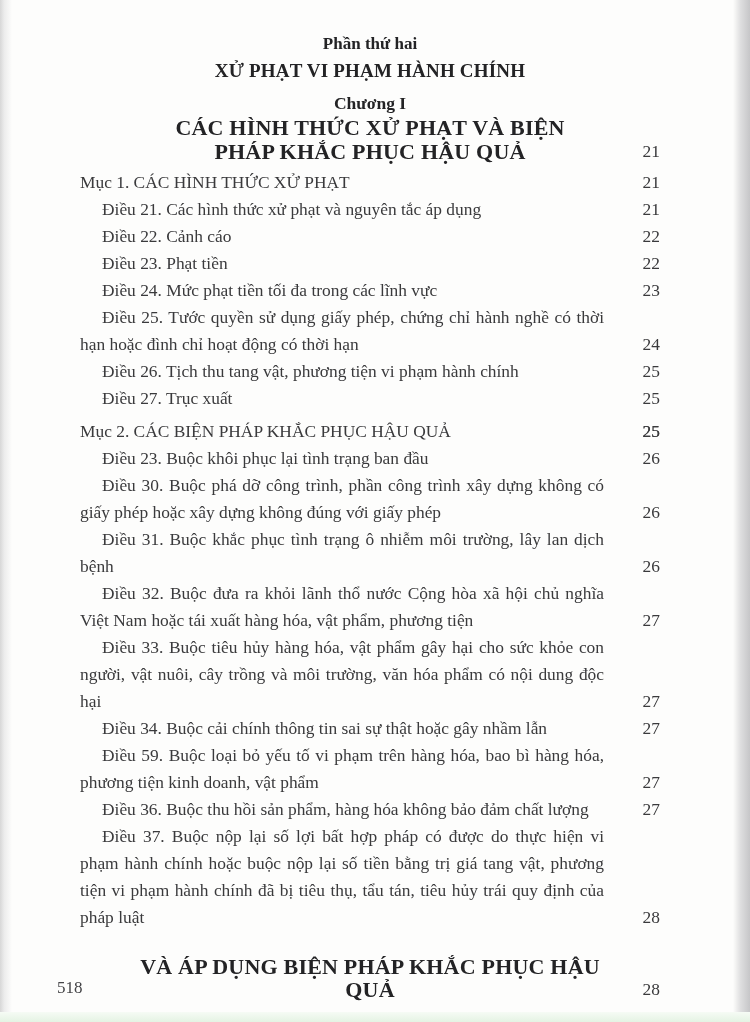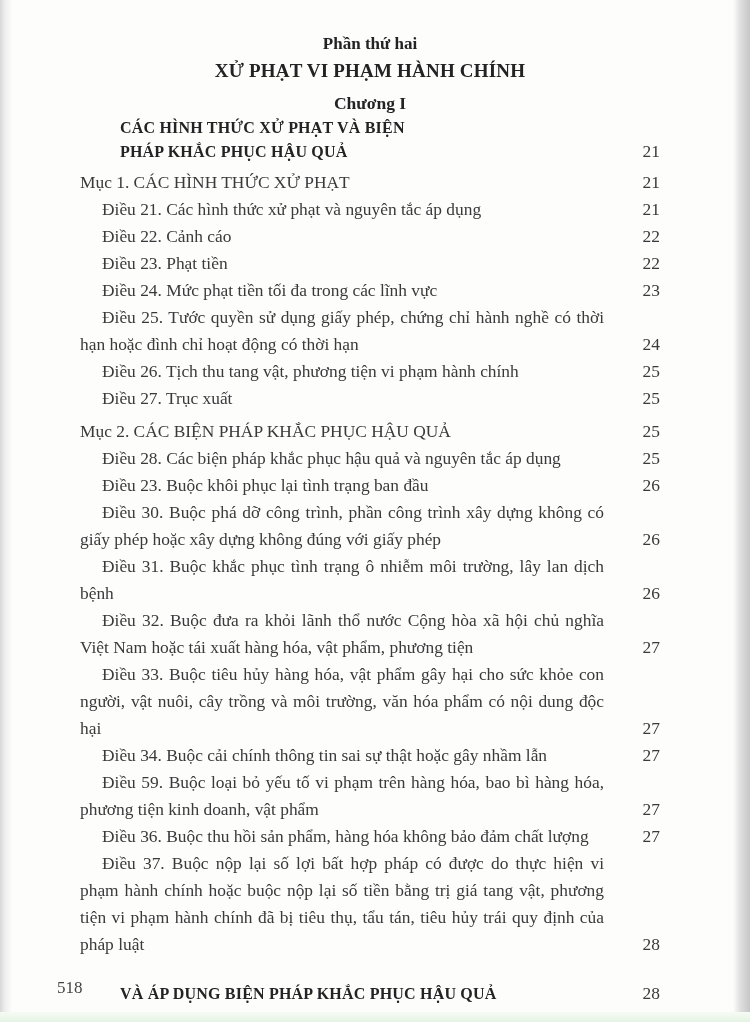--- a/index.html
+++ b/index.html
@@ -25,22 +25,22 @@
   .content{
     position:absolute;left:80px;right:90px;top:31px;
     font-size:17.4px;line-height:27px;
   }
   .centered{text-align:center;}
   .part-label{font-weight:bold;font-size:17px;line-height:26px;color:#232325;}
   .part-title{font-weight:bold;font-size:19px;line-height:27px;color:#232325;letter-spacing:.2px;text-align:center;}
   .chap-label{font-weight:bold;font-size:17.5px;line-height:26px;margin-top:6px;color:#232325;}
   .chap-heading{position:relative;}
   .chap-title{
-    font-weight:bold;font-size:16px;line-height:23.5px;color:#232325;
-    text-align:left;padding:0 40px;letter-spacing:.2px;
+    font-weight:bold;font-size:22px;line-height:23.5px;color:#232325;
+    text-align:center;padding:0 40px;letter-spacing:.2px;
   }
   .toc{margin-top:4px;}
   .row{position:relative;padding-right:56px;}
   .row .txt{display:inline;}
   .dieu{text-align:justify;text-indent:22px;}
   .muc{margin-top:6px;}
   .num{
     position:absolute;right:0;bottom:0;text-indent:0;
     font-size:17.4px;line-height:27px;color:#3a3a3c;white-space:nowrap;
   }
@@ -74,21 +74,21 @@
   <div class="toc">
     <div class="row muc"><span class="txt">Mục 1. CÁC HÌNH THỨC XỬ PHẠT</span><span class="num">21</span></div>
     <div class="row dieu"><span class="txt">Điều 21. Các hình thức xử phạt và nguyên tắc áp dụng</span><span class="num">21</span></div>
     <div class="row dieu"><span class="txt">Điều 22. Cảnh cáo</span><span class="num">22</span></div>
     <div class="row dieu"><span class="txt">Điều 23. Phạt tiền</span><span class="num">22</span></div>
     <div class="row dieu"><span class="txt">Điều 24. Mức phạt tiền tối đa trong các lĩnh vực</span><span class="num">23</span></div>
     <div class="row dieu"><span class="txt">Điều 25. Tước quyền sử dụng giấy phép, chứng chỉ hành nghề có thời hạn hoặc đình chỉ hoạt động có thời hạn</span><span class="num">24</span></div>
     <div class="row dieu"><span class="txt">Điều 26. Tịch thu tang vật, phương tiện vi phạm hành chính</span><span class="num">25</span></div>
     <div class="row dieu"><span class="txt">Điều 27. Trục xuất</span><span class="num">25</span></div>
     <div class="row muc"><span class="txt">Mục 2. CÁC BIỆN PHÁP KHẮC PHỤC HẬU QUẢ</span><span class="num">25</span></div>
-    <div class="row dieu"><span class="txt">Điều 28. Các biện pháp khắc phục hậu quả và nguyên tắc áp dụng</span><span class="num">25</span></div>
+    <div class="row dieu"><span class="num">25</span></div>
     <div class="row dieu"><span class="txt">Điều 23. Buộc khôi phục lại tình trạng ban đầu</span><span class="num">26</span></div>
     <div class="row dieu"><span class="txt">Điều 30. Buộc phá dỡ công trình, phần công trình xây dựng không có giấy phép hoặc xây dựng không đúng với giấy phép</span><span class="num">26</span></div>
     <div class="row dieu"><span class="txt">Điều 31. Buộc khắc phục tình trạng ô nhiễm môi trường, lây lan dịch bệnh</span><span class="num">26</span></div>
     <div class="row dieu"><span class="txt">Điều 32. Buộc đưa ra khỏi lãnh thổ nước Cộng hòa xã hội chủ nghĩa Việt Nam hoặc tái xuất hàng hóa, vật phẩm, phương tiện</span><span class="num">27</span></div>
     <div class="row dieu"><span class="txt">Điều 33. Buộc tiêu hủy hàng hóa, vật phẩm gây hại cho sức khỏe con người, vật nuôi, cây trồng và môi trường, văn hóa phẩm có nội dung độc hại</span><span class="num">27</span></div>
     <div class="row dieu"><span class="txt">Điều 34. Buộc cải chính thông tin sai sự thật hoặc gây nhầm lẫn</span><span class="num">27</span></div>
     <div class="row dieu"><span class="txt">Điều 59. Buộc loại bỏ yếu tố vi phạm trên hàng hóa, bao bì hàng hóa, phương tiện kinh doanh, vật phẩm</span><span class="num">27</span></div>
     <div class="row dieu"><span class="txt">Điều 36. Buộc thu hồi sản phẩm, hàng hóa không bảo đảm chất lượng</span><span class="num">27</span></div>
     <div class="row dieu"><span class="txt">Điều 37. Buộc nộp lại số lợi bất hợp pháp có được do thực hiện vi phạm hành chính hoặc buộc nộp lại số tiền bằng trị giá tang vật, phương tiện vi phạm hành chính đã bị tiêu thụ, tẩu tán, tiêu hủy trái quy định của pháp luật</span><span class="num">28</span></div>
   </div>

